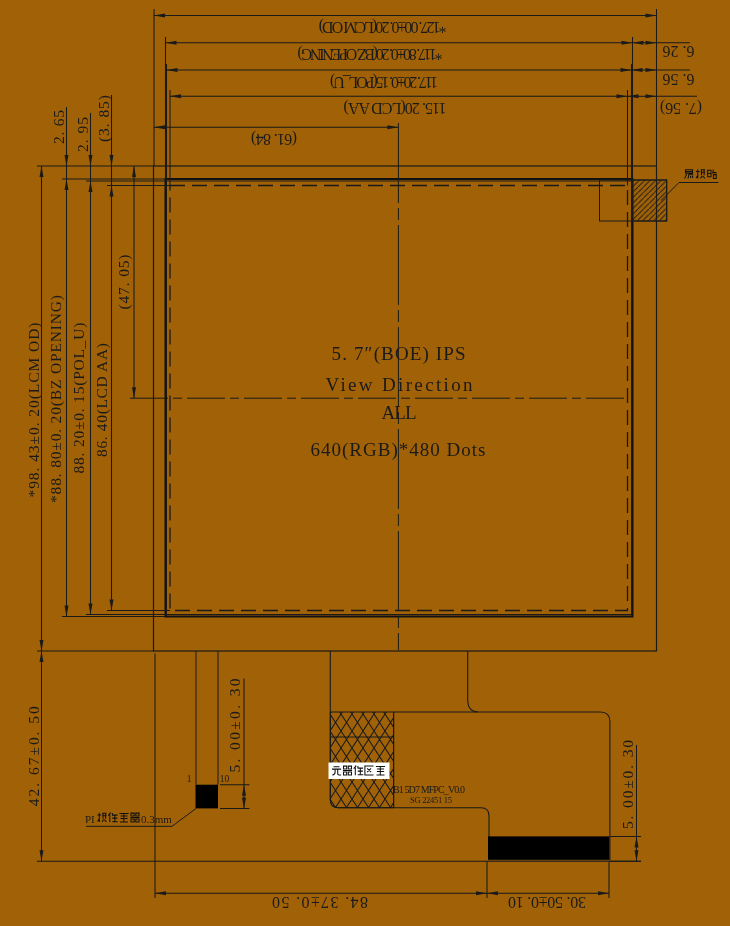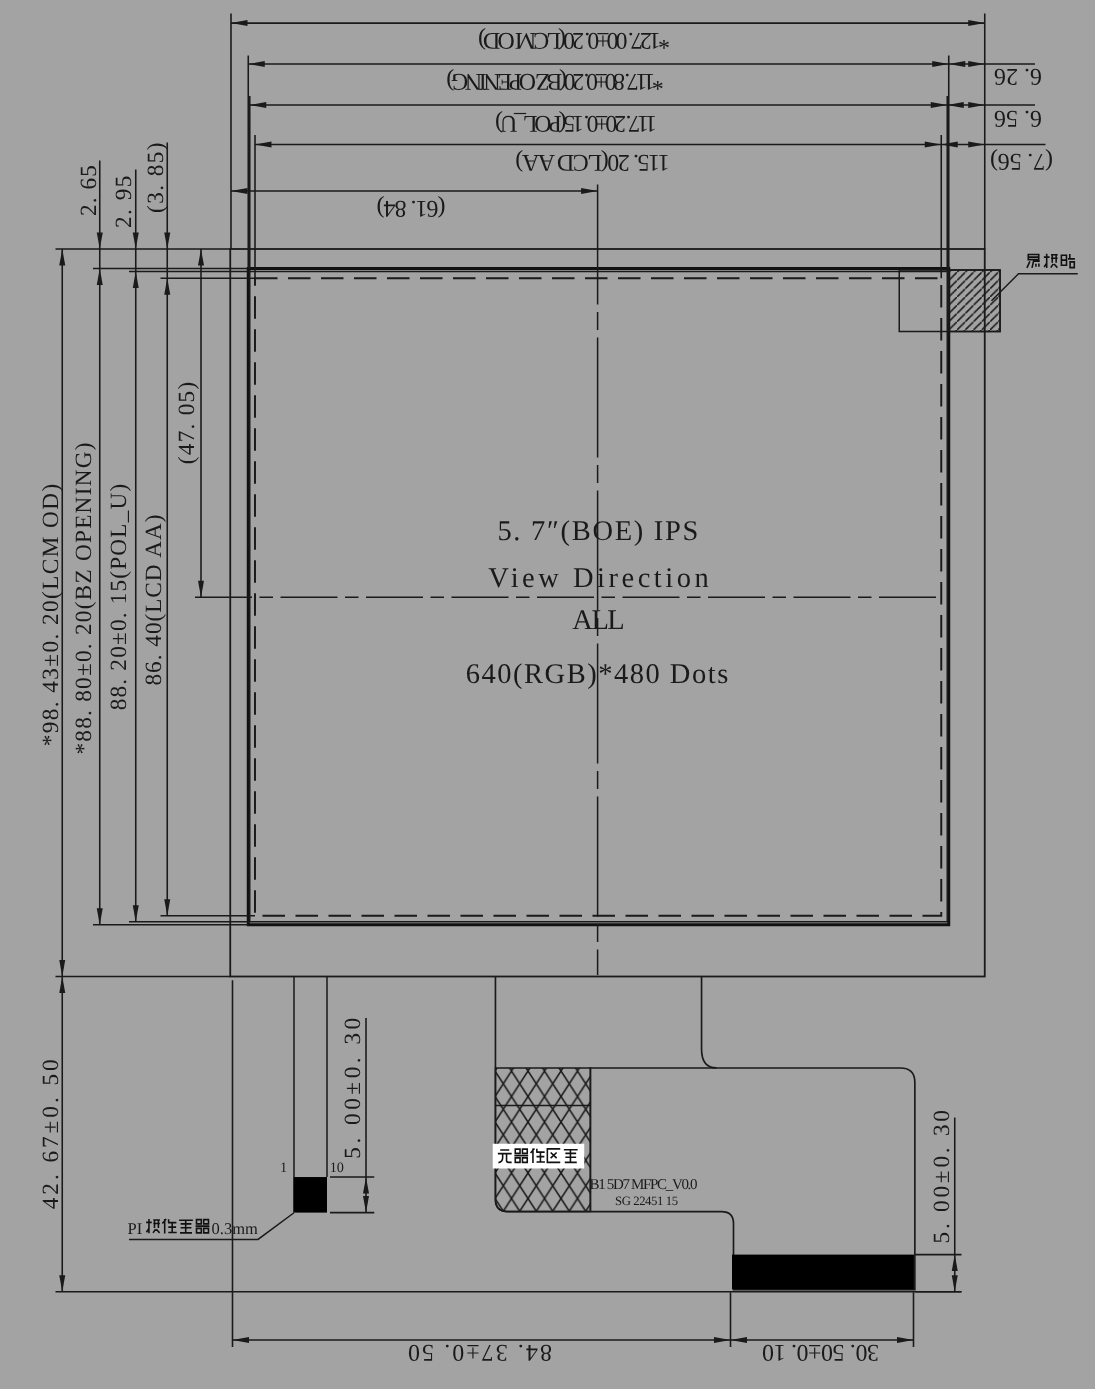--- a/index.html
+++ b/index.html
@@ -1,16 +1,16 @@
 <!DOCTYPE html>
 <html><head>
 <meta charset="utf-8">
 <style>
   html,body{margin:0;padding:0;background:#fff;}
-  #sheet{position:relative;width:730px;height:926px;background:#a3a3a3;overflow:hidden;}
+  #sheet{position:relative;width:730px;height:926px;background:#a16207;overflow:hidden;}
   svg{position:absolute;left:0;top:0;}
   text{font-family:"Liberation Serif", serif;fill:#1a1a1a;}
 </style>
 </head>
 <body>
 <div id="sheet">
 <svg width="730" height="926" viewBox="0 0 730 926">
 <defs>
   <pattern id="hatch45" width="5.5" height="5.5" patternUnits="userSpaceOnUse">
     <path d="M-1,6.5 L6.5,-1" stroke="#1a1a1a" stroke-width="1" fill="none"></path>

